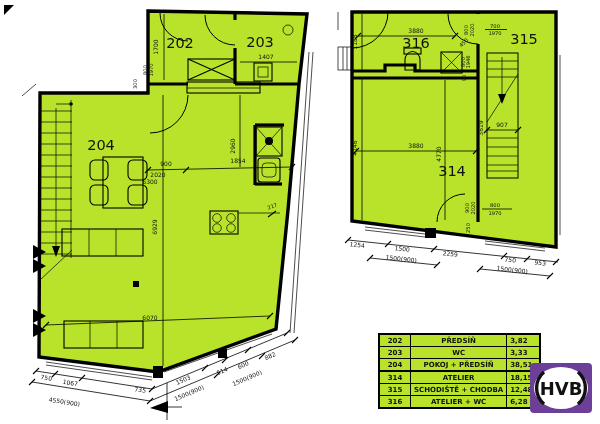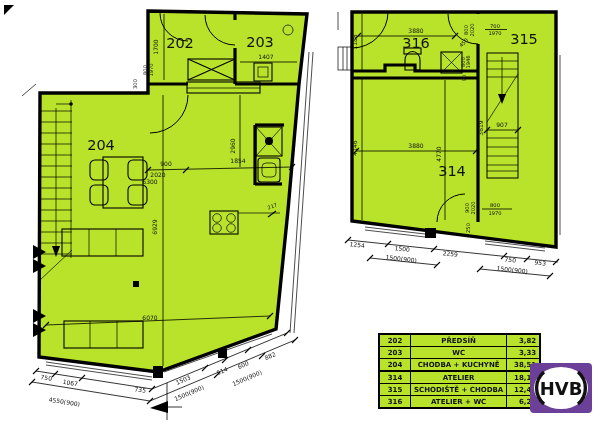--- a/index.html
+++ b/index.html
@@ -15,21 +15,21 @@
   .hair{stroke:#000;fill:none;stroke-width:0.7;}
   .dimline{stroke:#000;fill:none;stroke-width:0.8;}
   .tk{stroke:#000;stroke-width:1.1;}
   .fix{stroke:#000;fill:none;stroke-width:1.1;}
   .legend{position:absolute;left:378px;top:333px;border-collapse:collapse;
           background:#b8e32a;border:2px solid #000;}
   .legend td{border:1px solid #000;font-size:7px;font-weight:bold;color:#111;
              height:11px;padding:0 3px;white-space:nowrap;}
   .legend td.c1{width:24px;text-align:center;}
   .legend td.c2{width:88px;text-align:center;}
-  .legend td.c3{width:26px;text-align:right;}
+  .legend td.c3{width:26px;text-align:left;}
   .legend tr.group td{border-top:2px solid #000;}
   .logo{position:absolute;left:530px;top:363px;}
 </style>
 </head>
 <body>
 
 <div class="canvas">
 <svg width="600" height="424" viewBox="0 0 600 424">
 
   <polygon points="4,5 14,5 4,15" fill="#000"></polygon>
@@ -343,21 +343,21 @@
       <td class="c2">PŘEDSÍŇ</td>
       <td class="c3">3,82</td>
     </tr>
     <tr>
       <td class="c1">203</td>
       <td class="c2">WC</td>
       <td class="c3">3,33</td>
     </tr>
     <tr>
       <td class="c1">204</td>
-      <td class="c2">CHODBA + KUCHYNĚ</td>
+      <td class="c2">POKOJ + PŘEDSÍŇ</td>
       <td class="c3">38,51</td>
     </tr>
     <tr class="group">
       <td class="c1">314</td>
       <td class="c2">ATELIER</td>
       <td class="c3">18,15</td>
     </tr>
     <tr>
       <td class="c1">315</td>
       <td class="c2">SCHODIŠTĚ + CHODBA</td>

